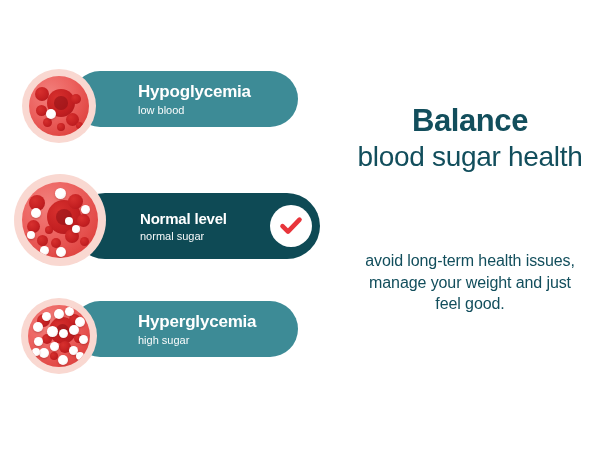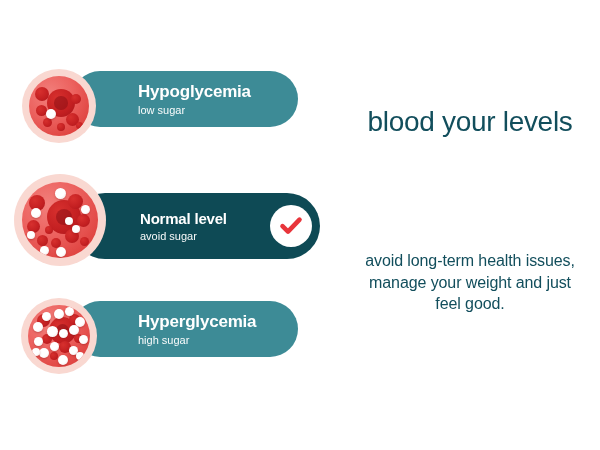--- a/index.html
+++ b/index.html
@@ -196,21 +196,21 @@
 
 <div id="infographic">
 
   <div class="levels">
 
     <div class="level-row row-hypo">
 
       <div class="pill pill-teal">
         <div class="pill-text">
           <span class="pill-title">Hypoglycemia</span>
-          <span class="pill-sub">low sugar</span>
+          <span class="pill-sub">low blood</span>
         </div>
       </div>
 
       <div class="cell-circle circle-hypo">
         <div class="cell-inner">
           <div class="rbc donut" style="width:28px;height:28px;left:30%;top:22%;"></div>
           <div class="rbc" style="width:14px;height:14px;left:10%;top:18%;"></div>
           <div class="rbc" style="width:11px;height:11px;left:12%;top:48%;"></div>
           <div class="rbc" style="width:9px;height:9px;left:24%;top:70%;"></div>
           <div class="rbc" style="width:13px;height:13px;left:62%;top:62%;"></div>
@@ -221,21 +221,21 @@
         </div>
       </div>
 
     </div>
 
     <div class="level-row row-normal">
 
       <div class="pill pill-dark">
         <div class="pill-text">
           <span class="pill-title big">Normal level</span>
-          <span class="pill-sub">avoid sugar</span>
+          <span class="pill-sub">normal sugar</span>
         </div>
         <div class="check-badge">
           <svg width="26" height="26" viewBox="0 0 26 26" aria-hidden="true">
             <path d="M4.5 13.2 L10 18.6 L21.5 6.6" fill="none" stroke="#e8353b" stroke-width="4.6" stroke-linecap="round" stroke-linejoin="round"></path>
           </svg>
         </div>
       </div>
 
       <div class="cell-circle circle-normal">
         <div class="cell-inner">
@@ -298,18 +298,19 @@
           <div class="glucose" style="width:8px;height:8px;left:6%;top:70%;"></div>
         </div>
       </div>
 
     </div>
 
   </div>
 
   <div class="copy">
     <div class="headline">
-      <span class="headline-light">blood your levels</span>
+      <span class="headline-strong">Balance</span>
+      <span class="headline-light">blood sugar health</span>
     </div>
     <div class="body-copy">avoid long-term health issues, manage your weight and just feel good.</div>
   </div>
 
 </div>
 
 </body></html>

